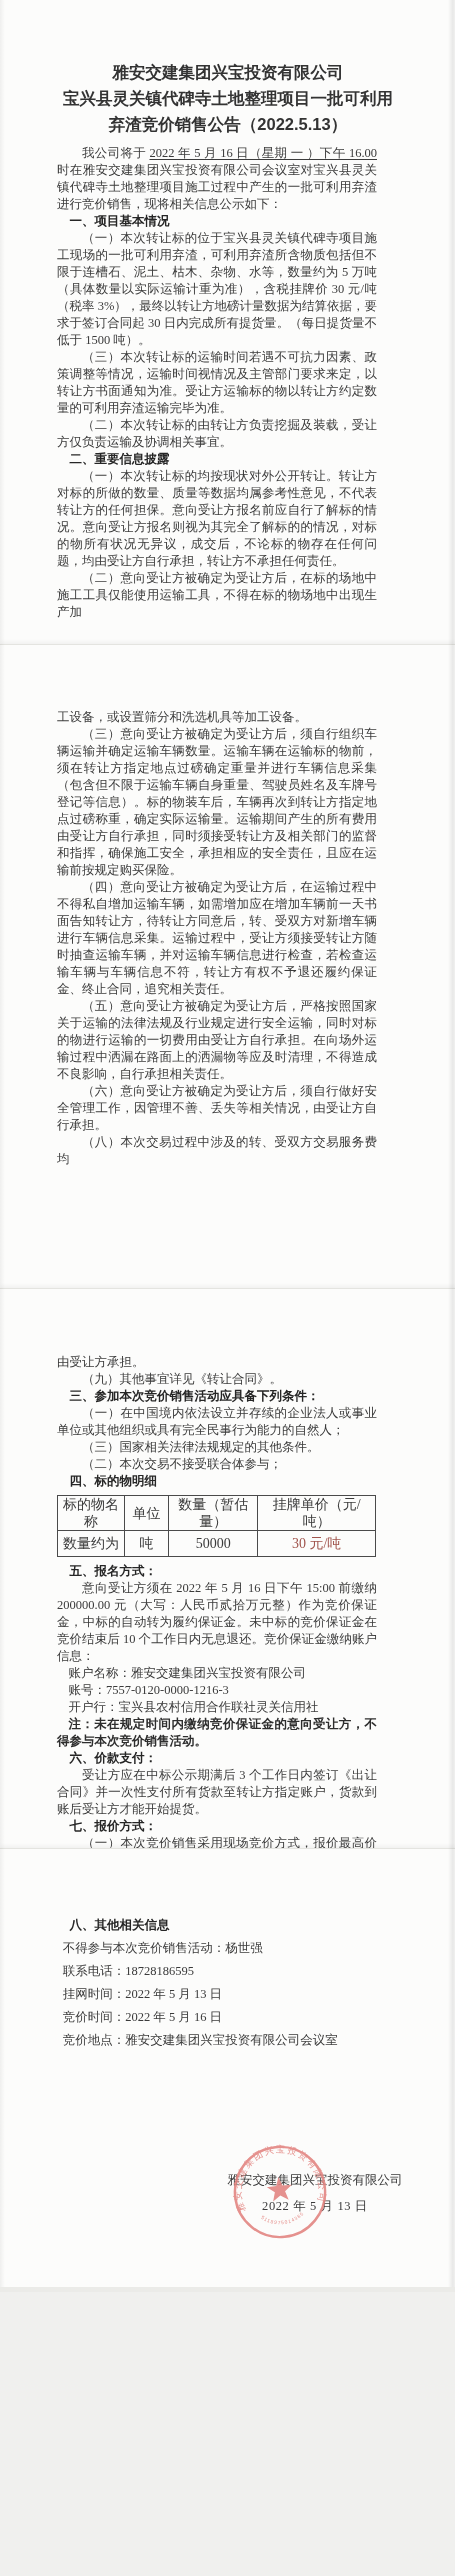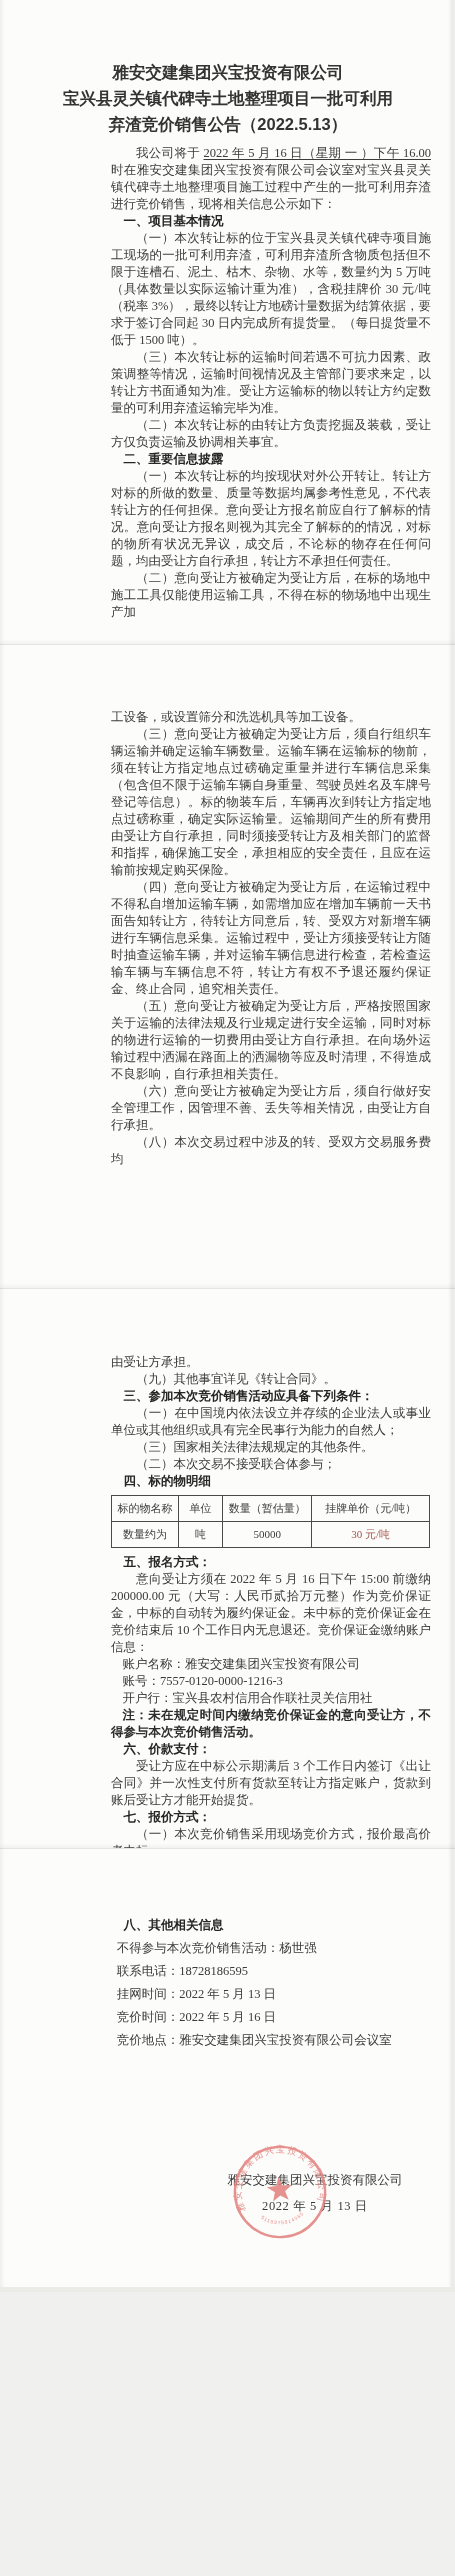--- a/index.html
+++ b/index.html
@@ -8,31 +8,31 @@
           font-family:"Liberation Serif","DejaVu Serif",serif;color:#3b3b3b;}
   .page{position:absolute;left:0;width:456px;background:#fcfcfb;overflow:hidden;box-sizing:border-box;}
   .page-2,.page-3,.page-4{border-top:1.1px solid #e4e4e0;box-shadow:0 -2.3px 4.6px rgba(0,0,0,0.05);}
   .edge-right{position:absolute;top:0;right:0;width:8px;height:100%;z-index:5;
               background:linear-gradient(to right,rgba(0,0,0,0) 0%,rgba(0,0,0,0.08) 60%,rgba(0,0,0,0.03) 100%);}
   .edge-left{position:absolute;top:0;left:0;width:4.6px;height:100%;z-index:5;
              background:linear-gradient(to left,rgba(0,0,0,0) 0%,rgba(0,0,0,0.05) 100%);}
   .bottom-strip{position:absolute;left:0;bottom:0;width:100%;height:4.6px;background:#ebebe8;z-index:5;}
   .title-block{margin:59px 20.5px 0;text-align:center;font-family:"Liberation Sans","DejaVu Sans",sans-serif;
                font-weight:bold;font-size:16.5px;line-height:26px;color:#333;}
-  .content{margin-left:111px;width:320px;font-size:12.5px;line-height:17px;text-align:justify;}
+  .content{margin-left:57px;width:320px;font-size:12.5px;line-height:17px;text-align:justify;}
   .c1{margin-top:8px;} .c2{margin-top:64px;} .c3{margin-top:65px;} .c4{margin-top:68px;}
   p{margin:0;padding:0;}
   .para{text-indent:25px;}
   .cont{text-indent:0;}
   .kv{text-indent:11.4px;}
   .note{text-indent:11.4px;font-weight:bold;color:#2e2e2e;}
   .hsec{font-family:"Liberation Sans","DejaVu Sans",sans-serif;font-weight:bold;color:#262626;
         padding-left:12.5px;text-indent:0;}
   .u{text-decoration:underline;text-underline-offset:2.3px;}
-  table.lot{border-collapse:collapse;width:319px;margin:5.1px 0 5.7px 0;font-size:11px;}
+  table.lot{border-collapse:collapse;width:319px;margin:5.1px 0 5.7px 0;font-size:14px;}
   table.lot th,table.lot td{border:1.1px solid #4a4a4a;height:25px;text-align:center;
         font-weight:normal;padding:0 1.1px;}
   .col-name{width:21%;} .col-unit{width:14%;} .col-qty{width:28%;} .col-price{width:37%;}
   .price-red{color:#a0544c;}
   .info-line{text-indent:5.7px;line-height:23px;}
   .info-block{margin-top:3.4px;}
   .sign-block{position:absolute;top:2172px;right:50px;width:182px;text-align:center;z-index:2;
               font-size:12.5px;color:#3b3b3b;}
   .sign-date{margin-top:8.5px;letter-spacing:0.6px;}
   .stamp{position:absolute;left:231px;top:2143px;width:98px;height:98px;z-index:3;

